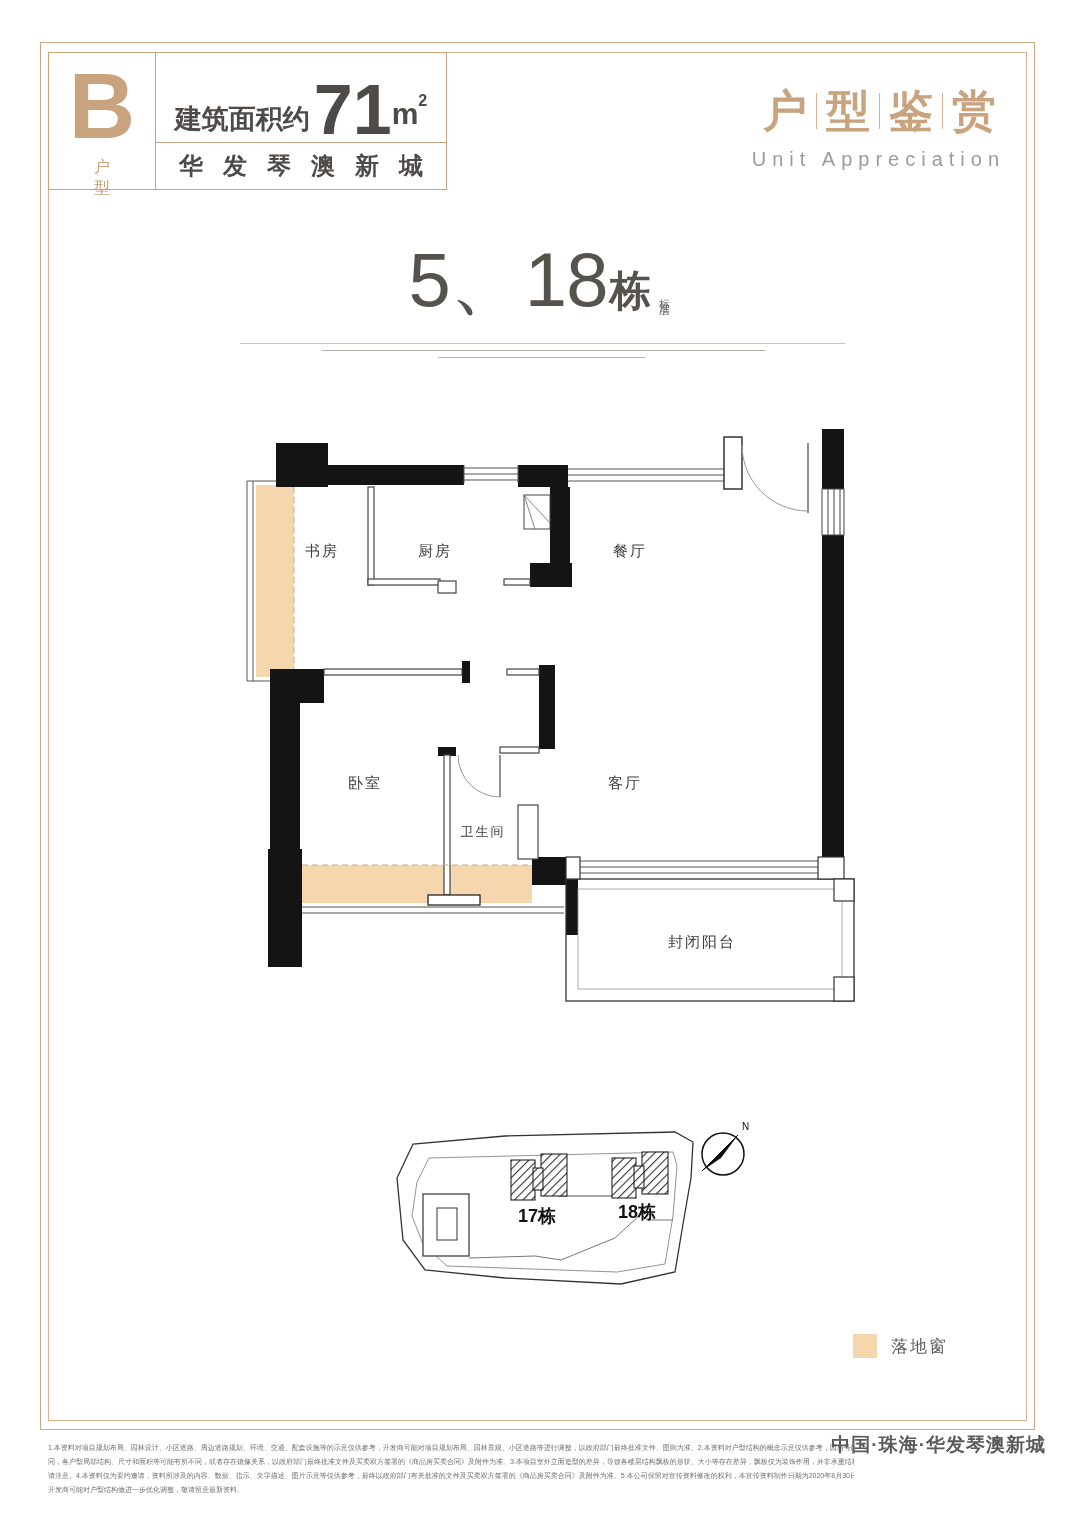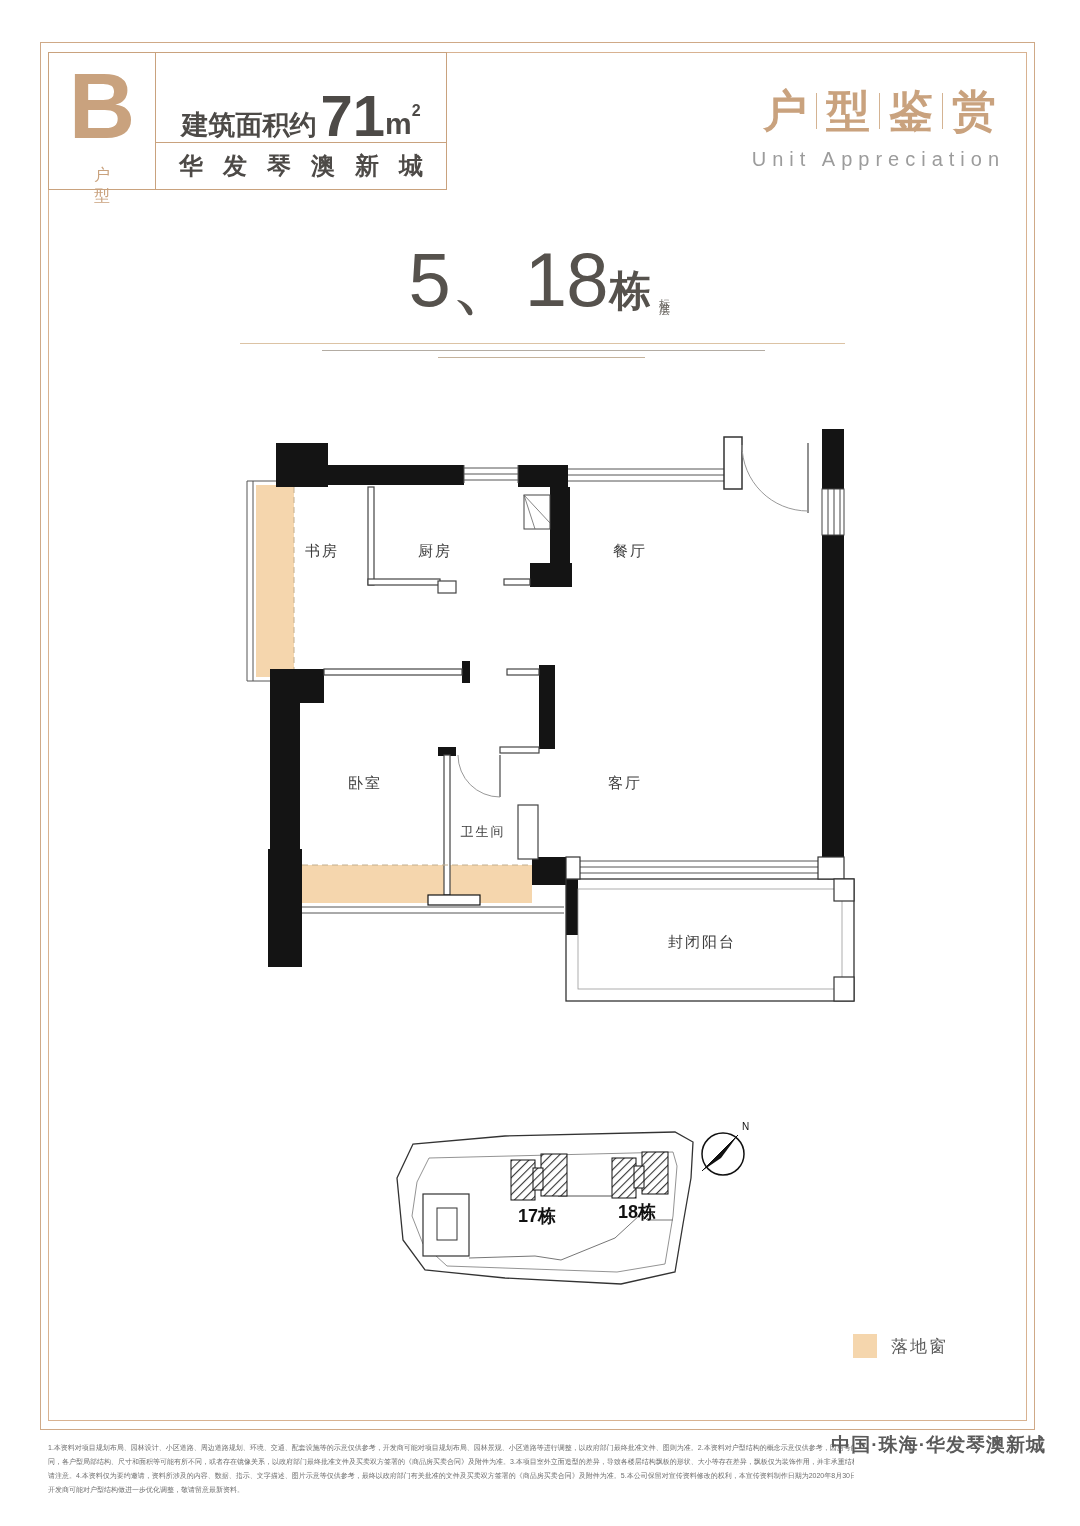--- a/index.html
+++ b/index.html
@@ -10,28 +10,28 @@
   
   .frame-outer { position:absolute; left:40px; top:42px; width:995px; height:1388px;
                  border:1px solid #cfa987; }
   .frame-inner { position:absolute; left:48px; top:52px; width:979px; height:1369px;
                  border:1px solid #d8b291; }
 
   
   .hdr-bbox { position:absolute; left:48px; top:52px; width:108px; height:138px;
               border:1px solid #c9a27e; background:#fff; text-align:center; }
   .hdr-b { font-size:92px; font-weight:bold; color:#c9a27e; line-height:98px; margin-top:4px; }
-  .hdr-hx { font-size:16px; color:#c9a27e; letter-spacing:18px; padding-left:18px; margin-top:10px; }
+  .hdr-hx { font-size:16px; color:#c9a27e; letter-spacing:18px; padding-left:18px; margin-top:2px; }
   .hdr-abox { position:absolute; left:155px; top:52px; width:292px; height:138px;
               border:1px solid #c9a27e; }
   .hdr-acell { height:90px; border-bottom:1px solid #c9a27e; display:flex;
-               align-items:flex-end; justify-content:center; }
+               align-items:flex-end; justify-content:center; padding-bottom:6px; }
   .a-prefix { font-size:27px; font-weight:bold; color:#4d4a47; line-height:34px; }
-  .a-val { font-size:58px; font-weight:800; color:#4d4a47; line-height:52px; margin-left:4px; }
-  .a-unit { font-size:30px; font-weight:bold; color:#4d4a47; line-height:36px; }
+  .a-val { font-size:70px; font-weight:800; color:#4d4a47; line-height:52px; margin-left:4px; }
+  .a-unit { font-size:30px; font-weight:bold; color:#4d4a47; line-height:44px; }
   .a-sup { font-size:16px; font-weight:bold; color:#4d4a47; vertical-align:18px; }
   .hdr-lcell { height:46px; display:flex; align-items:center; justify-content:center; }
   .l-text { font-size:24px; font-weight:bold; color:#4d4a47; letter-spacing:20px; padding-left:20px; }
 
   .brand-block { position:absolute; right:75px; top:86px; text-align:right; }
   .brand-row { display:inline-flex; align-items:center; }
   .brand-ch { font-size:44px; font-weight:bold; color:#c9a27e; padding:0 9px; line-height:50px; }
   .brand-sep { width:1px; height:36px; background:#d4b392; }
   .brand-sub { font-size:20px; color:#9c9c9c; letter-spacing:6px; margin-top:12px; }
 

